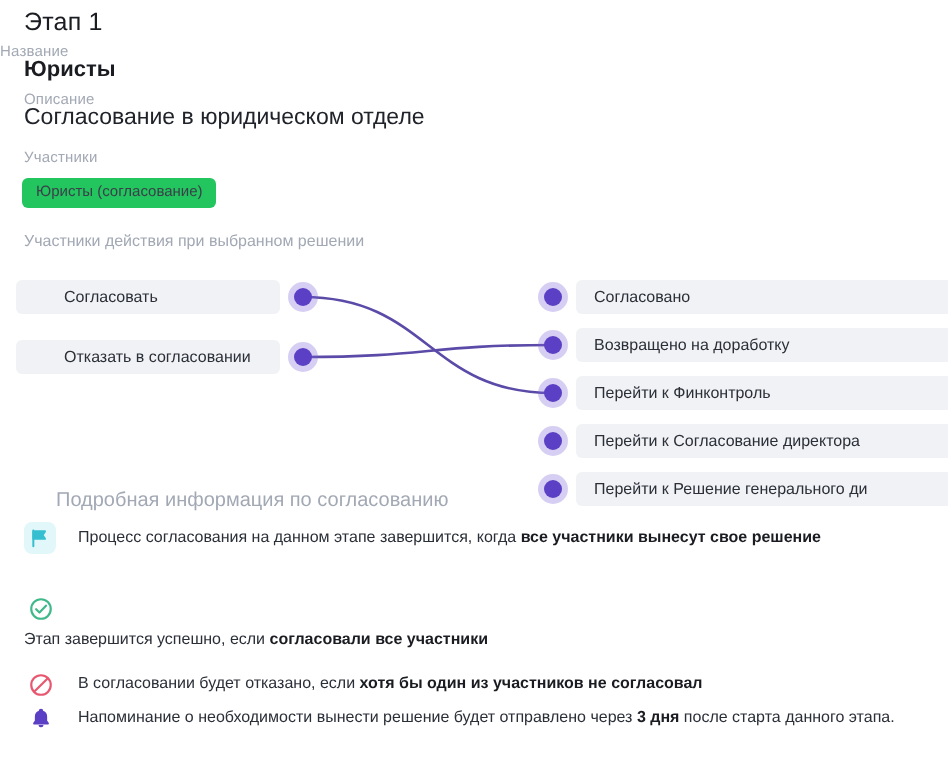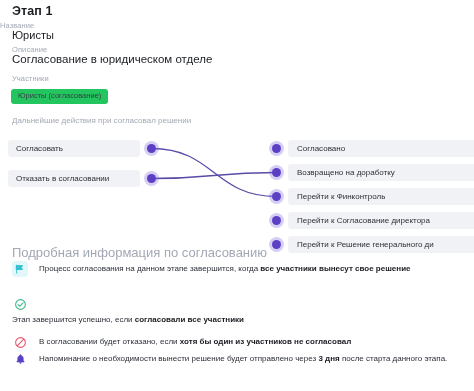--- a/index.html
+++ b/index.html
@@ -21,36 +21,36 @@
     height: 391px;
     overflow: hidden;
   }
 
   
   .stage-title {
     position: absolute;
     left: 12px;
     top: 4px;
     font-size: 12.5px;
-    font-weight: bold;
+    font-weight: normal;
     color: #1a1c21;
     letter-spacing: 0.1px;
   }
   .field-label {
     font-size: 7.5px;
     color: #a2a8b4;
     letter-spacing: 0.1px;
   }
   .lbl-name   { position: absolute; left: 0; top: 21px; }
   .val-name {
     position: absolute;
     left: 12px;
     top: 29px;
     font-size: 11px;
-    font-weight: normal;
+    font-weight: bold;
     color: #1a1c21;
   }
   .lbl-desc   { position: absolute; left: 12px; top: 45px; }
   .val-desc {
     position: absolute;
     left: 12px;
     top: 53px;
     font-size: 11.5px;
     font-weight: normal;
     color: #20232a;
@@ -103,38 +103,38 @@
     align-items: center;
     box-sizing: border-box;
   }
   .opt-row .opt-text {
     font-size: 8px;
     color: #2b2f38;
     white-space: nowrap;
     overflow: hidden;
     line-height: 1;
   }
-  .left-col .opt-row  { left: 8px;  width: 132px; padding-left: 8px; }
+  .left-col .opt-row  { left: 8px;  width: 132px; padding-left: 24px; }
   .right-col .opt-row { left: 288px; width: 200px; padding-left: 9px; }
 
   .node-dot {
     position: absolute;
     width: 9px;
     height: 9px;
     border-radius: 50%;
     background: #5b3fc4;
     box-shadow: 0 0 0 3px rgba(124,95,216,0.30);
   }
 
   
   .lbl-info {
     position: absolute;
-    left: 12px;
+    left: 28px;
     top: 245px;
-    font-size: 13px;
+    font-size: 10px;
     color: #a2a8b4;
   }
   .info-row {
     position: absolute;
     left: 12px;
     width: 462px;
     display: flex;
     align-items: flex-start;
   }
   .info-icon {
@@ -175,21 +175,21 @@
 
   <div class="field-label lbl-name">Название</div>
   <div class="val-name">Юристы</div>
 
   <div class="field-label lbl-desc">Описание</div>
   <div class="val-desc">Согласование в юридическом отделе</div>
 
   <div class="field-label lbl-participants">Участники</div>
   <div class="chip">Юристы (согласование)</div>
 
-  <div class="lbl-next">Дальнейшие действия при согласовал решении</div>
+  <div class="lbl-next">Участники действия при выбранном решении</div>
 
   <div class="graph">
     <svg class="graph-svg" viewBox="0 0 474 108">
       <g id="link-group" fill="none" stroke="#5b4aa8" stroke-width="1.3">
           <path d="M151.5,14.5 C214,14.5 214,62.5 276.5,62.5"></path>
           <path d="M151.5,44.5 C214,44.5 214,38.5 276.5,38.5"></path>
         </g>
     </svg>
 
     <div class="left-col">

